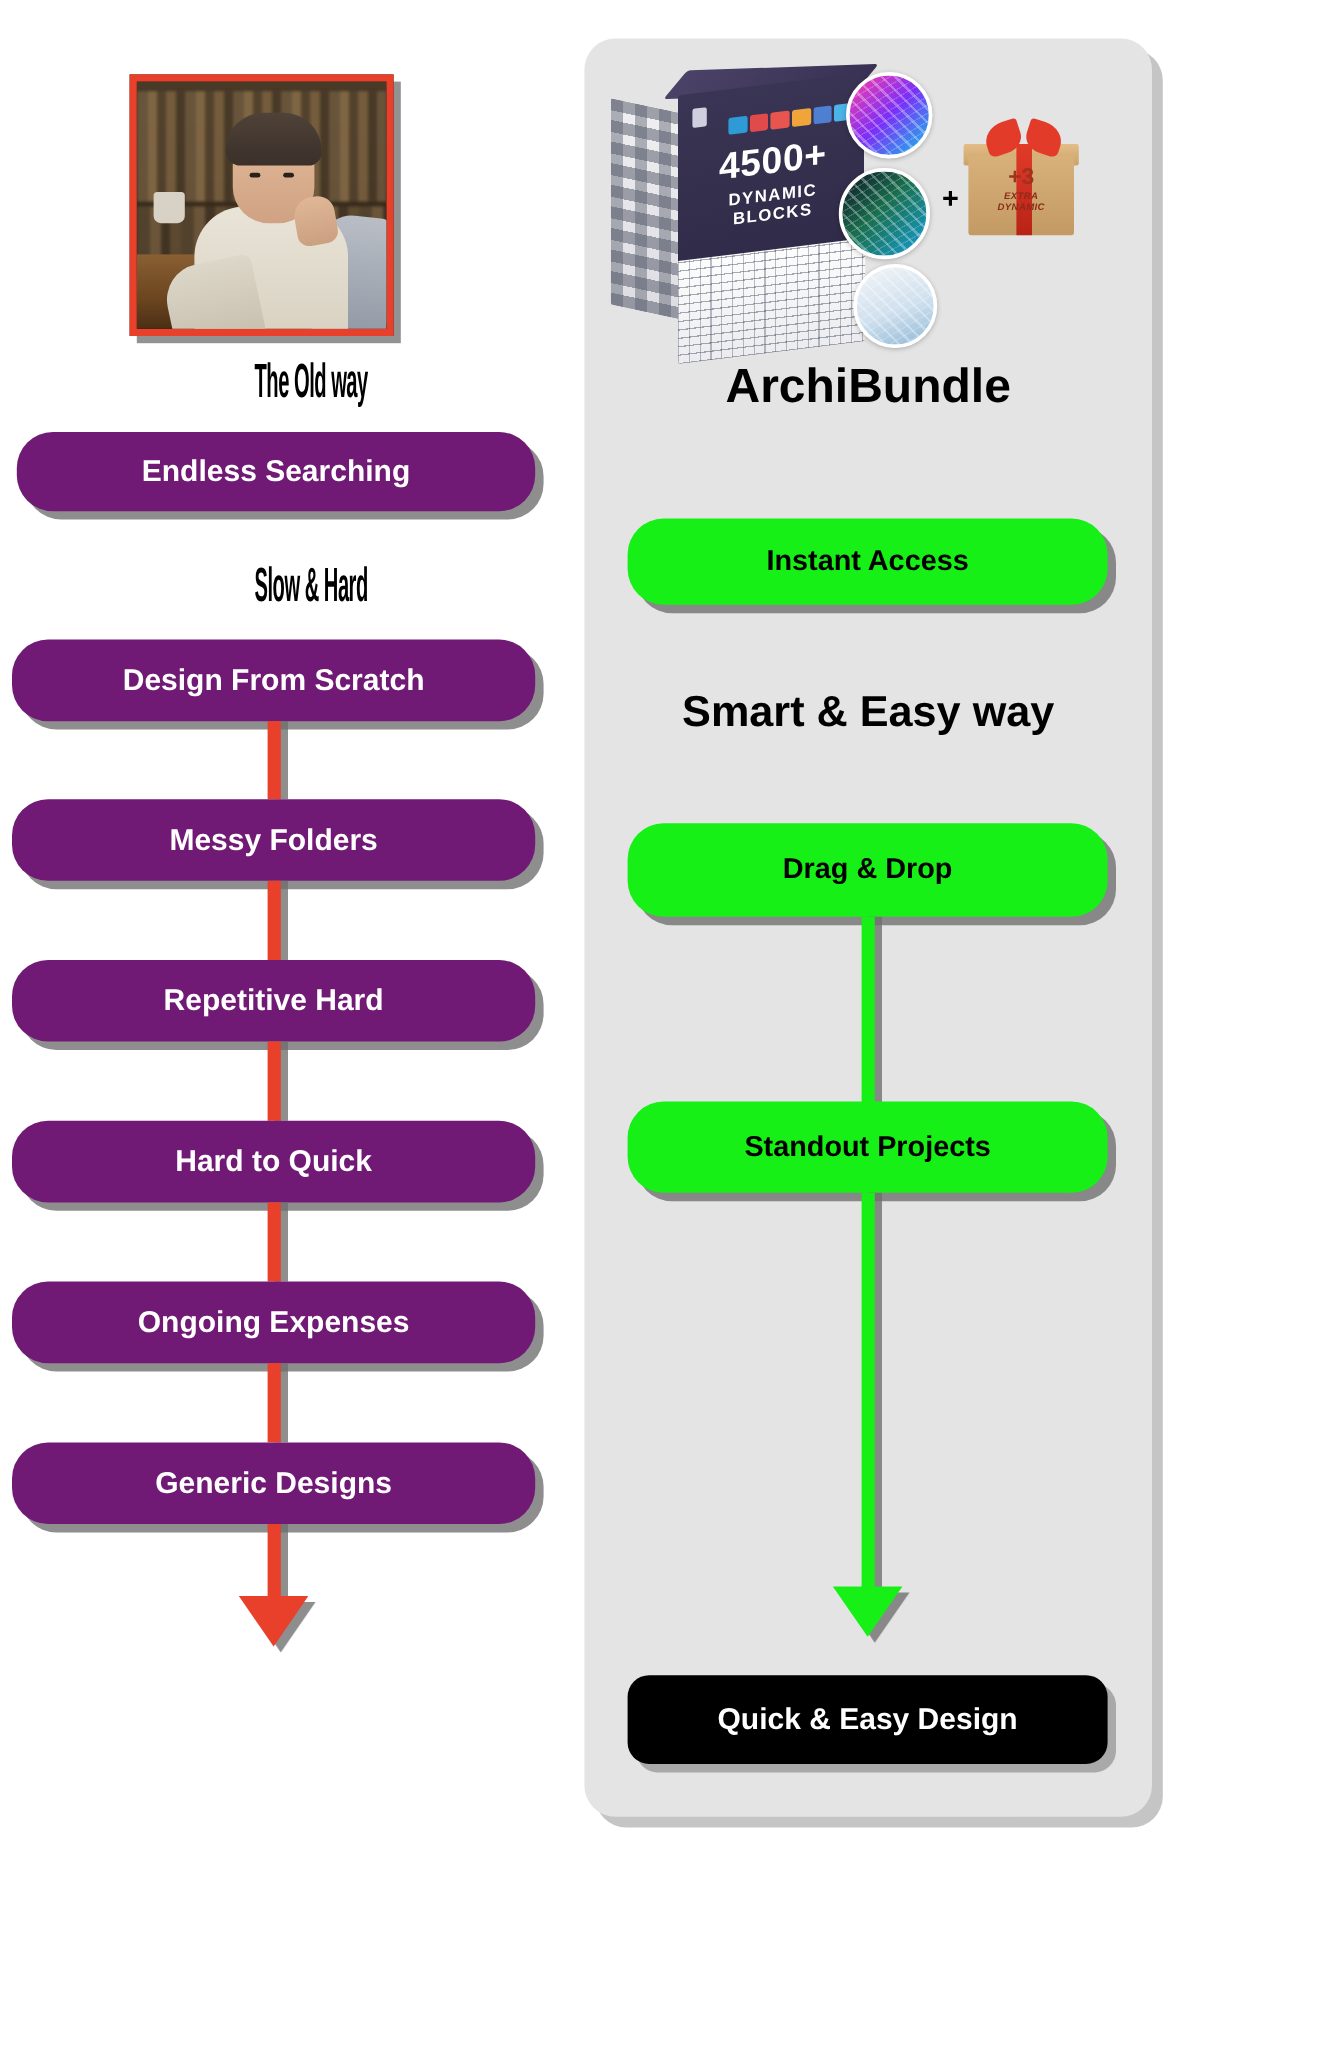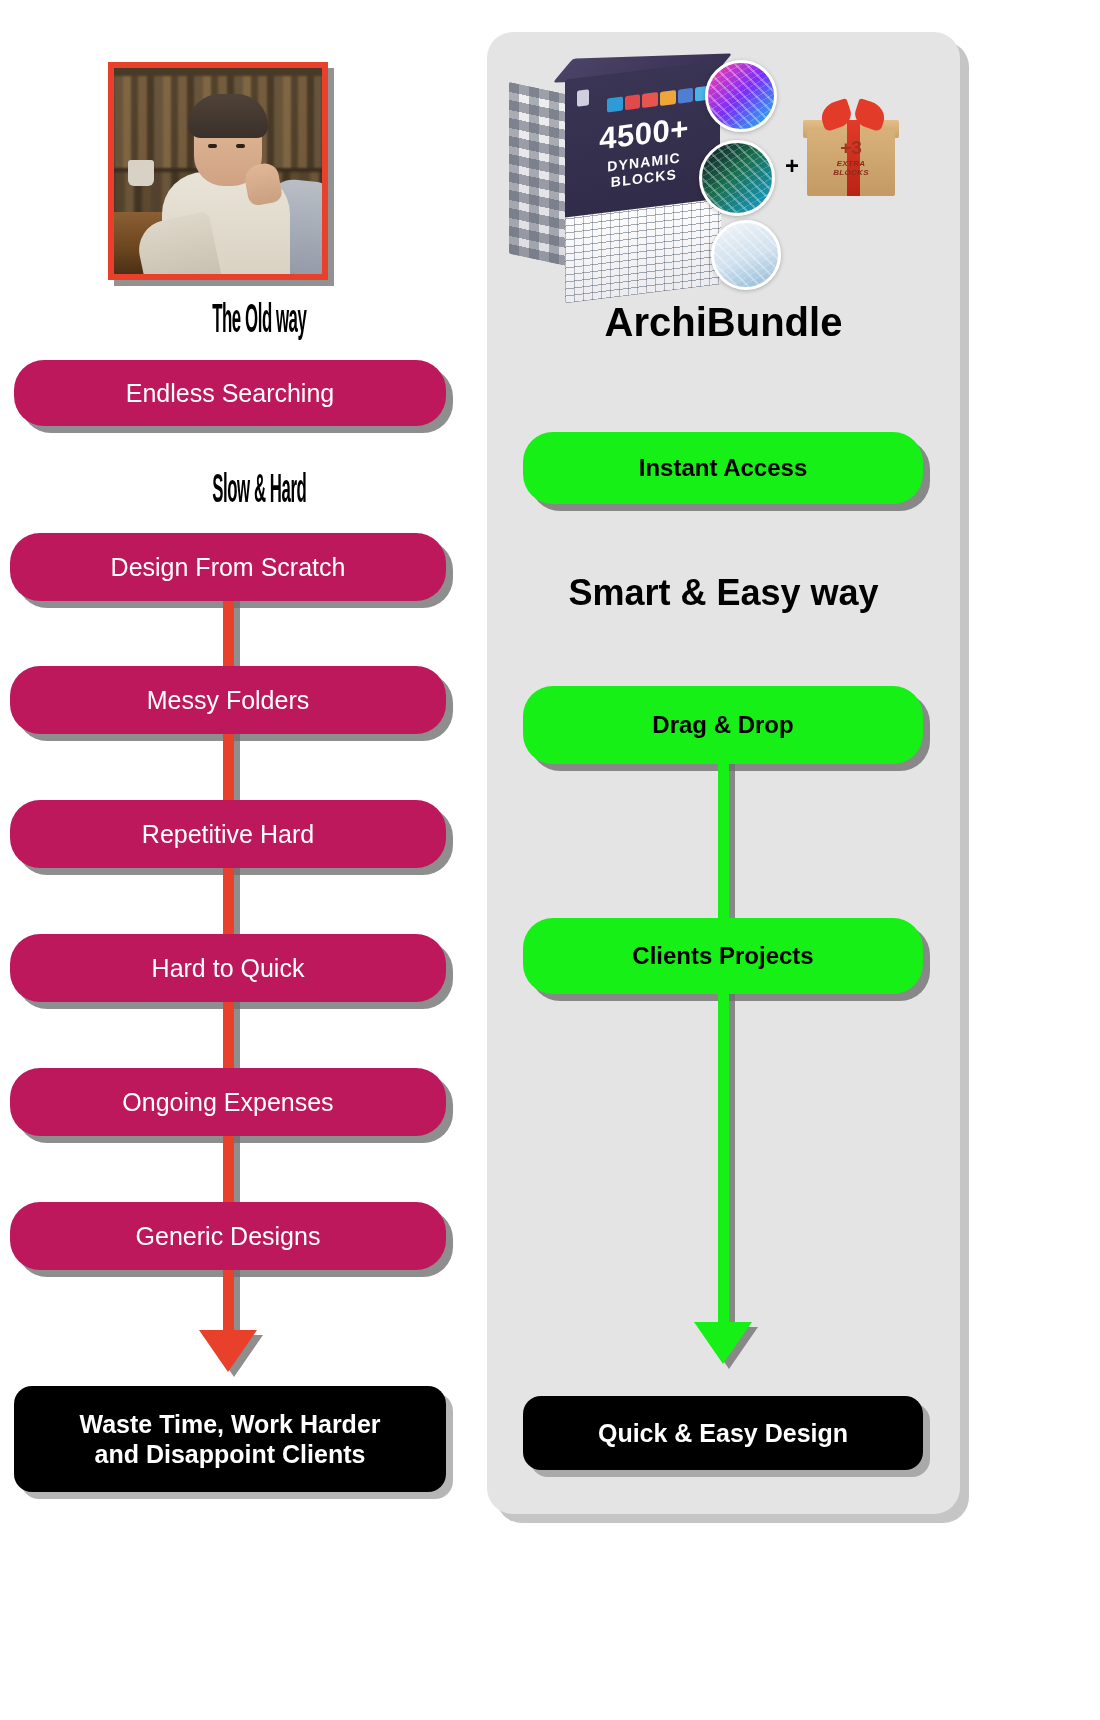--- a/index.html
+++ b/index.html
@@ -123,24 +123,24 @@
   .pill {
     position: absolute;
     border-radius: 30px;
     display: flex;
     align-items: center;
     justify-content: center;
     text-align: center;
     box-shadow: 7px 7px 0 rgba(110,110,110,0.78);
   }
   .pill-red {
-    background: #be185d;
+    background: #701a75;
     color: #ffffff;
     font-size: 25px;
-    font-weight: 400;
+    font-weight: 700;
   }
   .pill-green {
     background: #16f016;
     color: #000000;
     font-size: 24px;
     font-weight: bold;
   }
 
   .connector {
     position: absolute;
@@ -390,26 +390,20 @@
     <span>Ongoing Expenses</span>
   </div>
   <div class="connector conn-red" style="left:223px; top:1136px; height:66px;"></div>
 
   <div class="pill pill-red" style="left:10px; top:1202px; width:436px; height:68px;">
     <span>Generic Designs</span>
   </div>
   <div class="connector conn-red" style="left:223px; top:1270px; height:62px;"></div>
   <div class="arrow-head ah-red" style="left:199px; top:1330px;"></div>
 
-  <div class="black-box" style="left:14px; top:1386px; width:432px; height:106px; font-size:25px;">
-    <div>
-      <div>Waste Time, Work Harder</div>
-      <div>and Disappoint Clients</div>
-    </div>
-  </div>
 </div>
 
 <div id="right-panel"></div>
 
 <div id="product-art">
   <div class="pbox-spine">
     <div class="spine-icons"></div>
   </div>
   <div class="pbox-top"></div>
   <div class="pbox"></div>
@@ -442,21 +436,21 @@
 
   <div class="giftbox">
     <div class="gb-lid"></div>
     <div class="gb-body"></div>
     <div class="gb-ribbon-v"></div>
     <div class="gb-bow-l"></div>
     <div class="gb-bow-r"></div>
     <div class="gb-t1">+3</div>
     <div class="gb-t2">
       <span>EXTRA</span><br>
-      <span>BLOCKS</span>
+      <span>DYNAMIC</span>
     </div>
   </div>
 </div>
 
 <div style="position:absolute; left:487px; top:0; width:473px; height:1720px;">
 
   <div class="col-head" style="top:300px; font-size:40px;">
     <span>ArchiBundle</span>
   </div>
 
@@ -467,21 +461,21 @@
   <div class="col-head" style="top:572px; font-size:36px;">
     <span>Smart &amp; Easy way</span>
   </div>
 
   <div class="pill pill-green" style="left:36px; top:686px; width:400px; height:78px;">
     <span>Drag &amp; Drop</span>
   </div>
   <div class="connector conn-green" style="left:231px; top:764px; height:156px;"></div>
 
   <div class="pill pill-green" style="left:36px; top:918px; width:400px; height:76px;">
-    <span>Clients Projects</span>
+    <span>Standout Projects</span>
   </div>
   <div class="connector conn-green" style="left:231px; top:994px; height:330px;"></div>
   <div class="arrow-head ah-green" style="left:207px; top:1322px;"></div>
 
   <div class="black-box" style="left:36px; top:1396px; width:400px; height:74px; font-size:25px;">
     <span>Quick &amp; Easy Design</span>
   </div>
 </div>
 
 </body></html>

